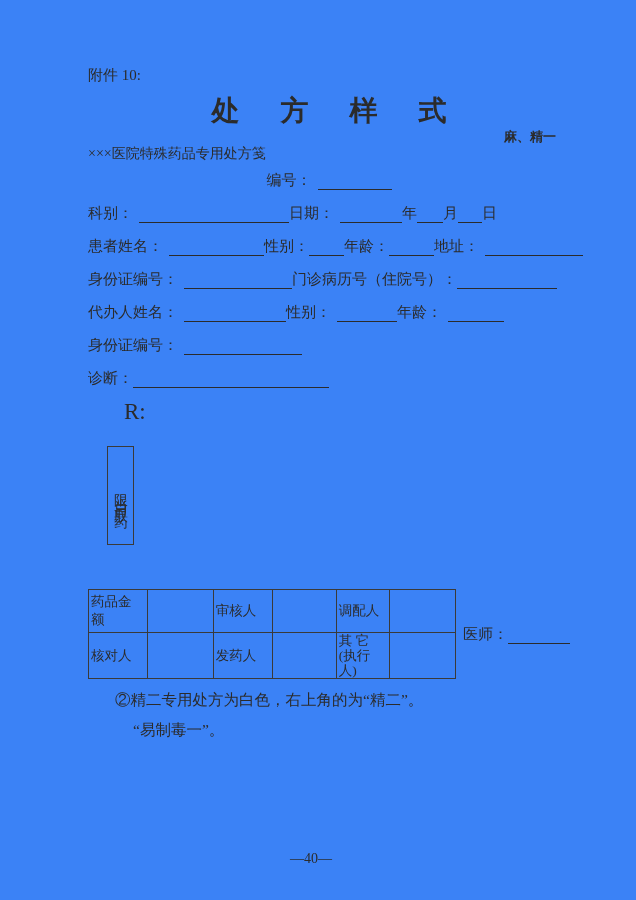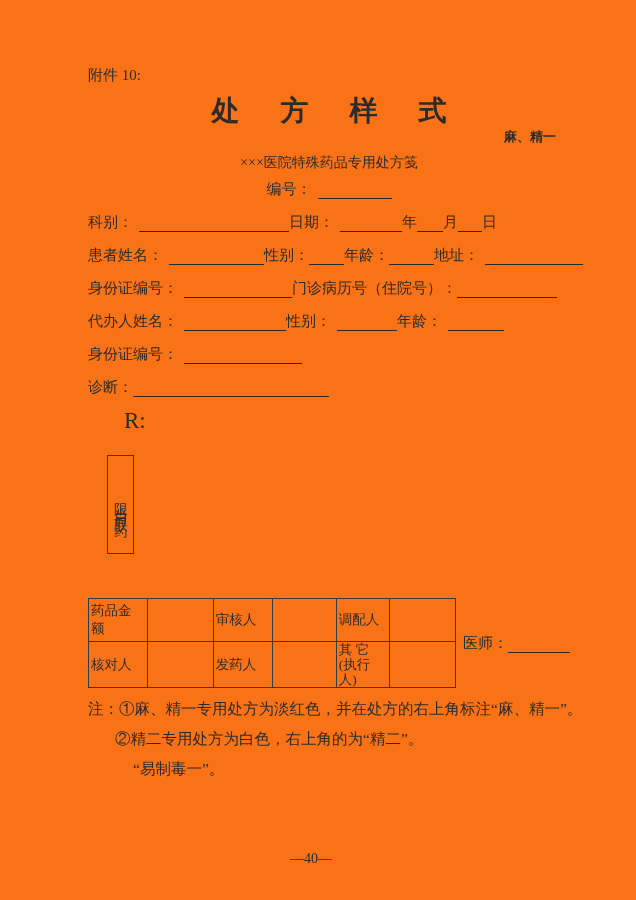--- a/index.html
+++ b/index.html
@@ -4,21 +4,21 @@
 <style>
   html, body {
     margin: 0;
     padding: 0;
     background: #ffffff;
   }
   .sheet {
     position: relative;
     width: 636px;
     height: 900px;
-    background: #f97316;
+    background: #3b82f6;
     color: #2b2b2b;
     font-family: "Liberation Serif", "DejaVu Serif", serif;
     box-sizing: border-box;
     padding: 66px 66px 0 88px;
     overflow: hidden;
   }
   .attachment {
     font-size: 15px;
     line-height: 19px;
   }
@@ -34,23 +34,21 @@
   }
   .corner-tag {
     text-align: right;
     padding-right: 14px;
     font-size: 13px;
     font-weight: bold;
     margin-top: 3px;
     line-height: 16px;
   }
   .subtitle {
-    text-align: center;
     font-size: 14px;
-    margin-top: 9px;
     line-height: 17px;
   }
   .form-line {
     font-size: 15px;
     line-height: 19px;
     margin-top: 14px;
     white-space: nowrap;
   }
   .form-line.right { text-align: center; margin-top: 9px; }
   .bl {
@@ -215,20 +213,19 @@
         <td class="c6"></td>
       </tr>
     </tbody>
       </table>
     <div class="physician">
       <span>医师：</span><span class="bl w62p tight"></span>
     </div>
   </div>
 
   <div class="notes">
-    <div class="note-line">注：①麻、精一专用处方为淡红色，并在处方的右上角标注“麻、精一”。</div>
     <div class="note-line indent-1">②精二专用处方为白色，右上角的为“精二”。</div>
     <div class="note-line indent-2">“易制毒一”。</div>
   </div>
 
   <div class="page-number">—40—</div>
 
 </div>
 
 </body></html>

